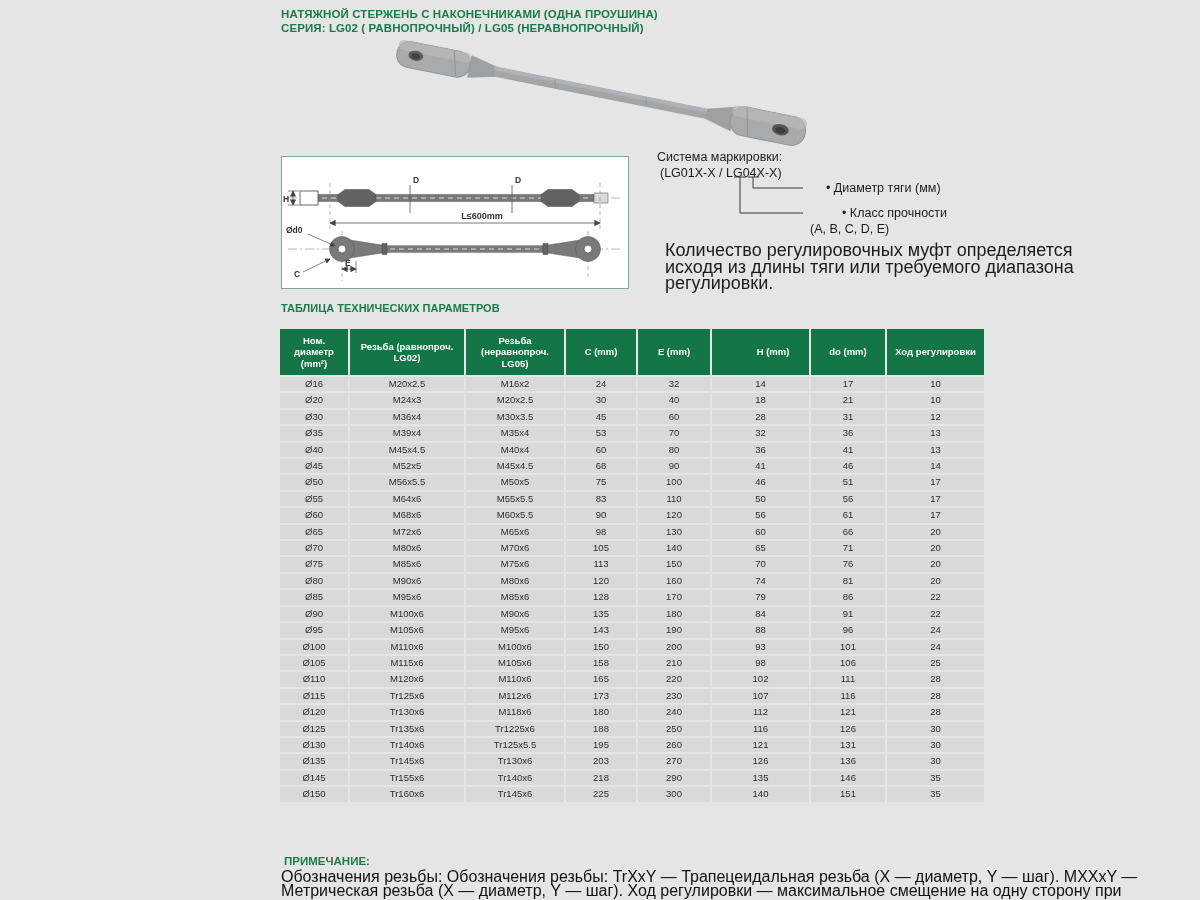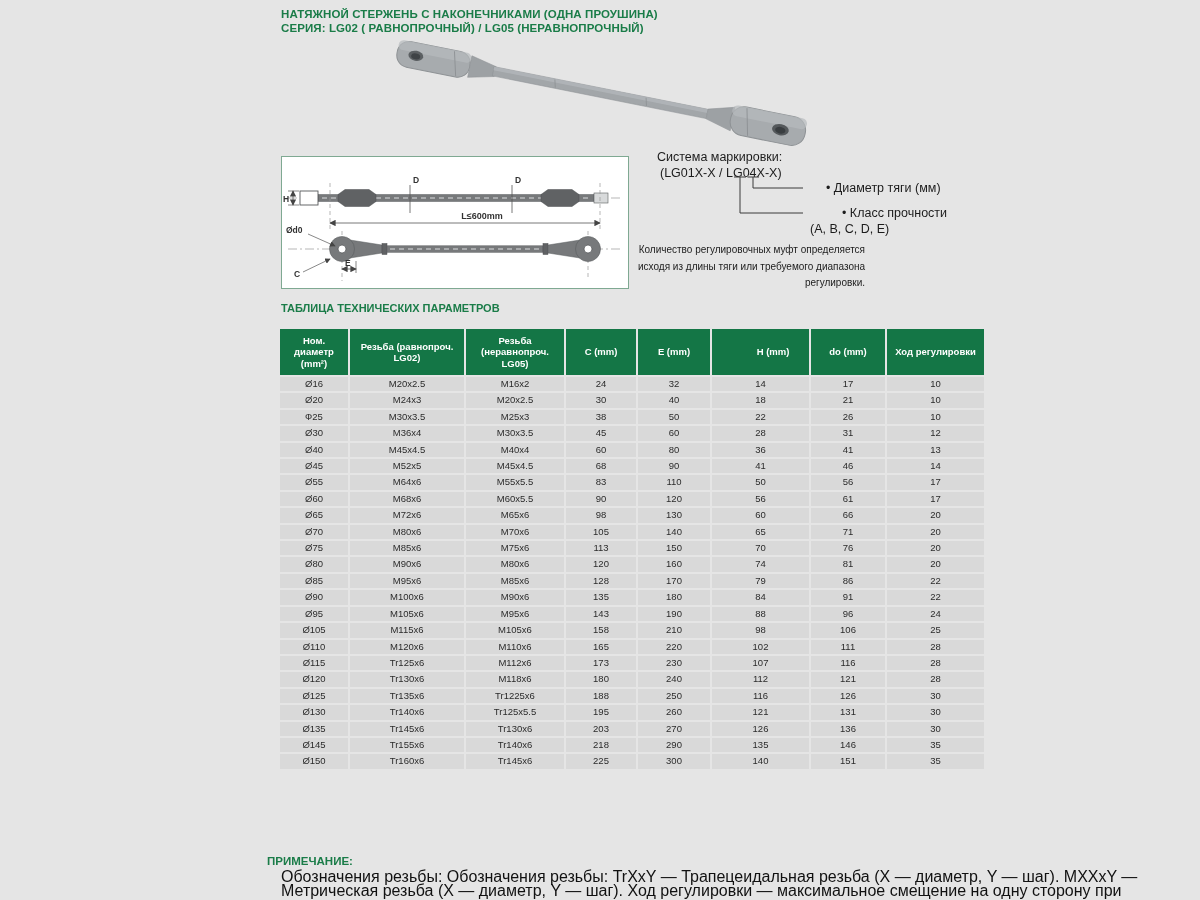--- a/index.html
+++ b/index.html
@@ -20,21 +20,21 @@
   .dim-label{font-family:"Liberation Sans",sans-serif;font-size:8.5px;font-weight:bold;fill:#333;}
   .dim-label-big{font-family:"Liberation Sans",sans-serif;font-size:9px;font-weight:bold;fill:#333;}
 
   
   .mk-title{position:absolute;left:657px;top:150px;font-size:12.5px;color:#1c1c1c;}
   .mk-code{position:absolute;left:660px;top:166px;font-size:12.5px;color:#1c1c1c;}
   .mk-connector{position:absolute;left:655px;top:172px;}
   .mk-callout1{position:absolute;left:826px;top:181px;font-size:12.5px;color:#1c1c1c;}
   .mk-callout2{position:absolute;left:806px;top:206px;font-size:12.5px;color:#1c1c1c;margin-left:36px;}
   .mk-callout2-sub{position:absolute;left:810px;top:222px;font-size:12.5px;color:#1c1c1c;}
-  .mk-note{position:absolute;left:638px;top:242px;font-size:10px;line-height:16.5px;color:#1c1c1c;text-align:right;}
+  .mk-note{position:absolute;left:665px;top:242px;font-size:18px;line-height:16.5px;color:#1c1c1c;}
 
   
   .table-title{position:absolute;left:281px;top:302px;color:#1a7c48;font-weight:bold;font-size:11px;}
   table.params{position:absolute;left:278px;top:327px;border-collapse:separate;
                border-spacing:2px;table-layout:fixed;width:637px;}
   table.params th{background:#147646;color:#fff;font-weight:bold;font-size:9.5px;
                   line-height:11.5px;text-align:center;vertical-align:middle;
                   height:44px;padding:1px 3px;}
   table.params td{background:#d9d9d9;color:#2b2b2b;font-size:9.5px;line-height:14.4px;
                   text-align:center;vertical-align:middle;height:14.4px;padding:0 2px;
@@ -42,21 +42,21 @@
   table.params th:nth-child(1){width:62px;margin-top:28px;}
   table.params th:nth-child(2){width:108px;}
   table.params th:nth-child(3){width:92px;}
   table.params th:nth-child(4){width:64px;}
   table.params th:nth-child(5){width:66px;}
   table.params th:nth-child(6){width:66px;padding-left:28px;}
   table.params th:nth-child(7){width:68px;}
   table.params th:nth-child(8){width:91px;}
 
   
-  .note-title{position:absolute;left:267px;top:855px;color:#1a7c48;font-weight:bold;font-size:11.5px;}
+  .note-title{position:absolute;left:284px;top:855px;color:#1a7c48;font-weight:bold;font-size:11.5px;}
   .note-text{position:absolute;left:281px;top:870px;font-size:16px;line-height:13.5px;color:#111;}
 </style>
 </head>
 <body>
 
 <div class="page">
 
   <div class="doc-title">
     <div>НАТЯЖНОЙ СТЕРЖЕНЬ С НАКОНЕЧНИКАМИ (ОДНА ПРОУШИНА)</div>
     <div>СЕРИЯ: LG02 ( РАВНОПРОЧНЫЙ) / LG05 (НЕРАВНОПРОЧНЫЙ)</div>
@@ -188,60 +188,70 @@
           <td>Ø20</td>
           <td>M24x3</td>
           <td>M20x2.5</td>
           <td>30</td>
           <td>40</td>
           <td>18</td>
           <td>21</td>
           <td>10</td>
         </tr>
         <tr>
-          <td>Ф25</td>
-          <td>M30x3.5</td>
-          <td>M25x3</td>
-          <td>38</td>
-          <td>50</td>
-          <td>22</td>
-          <td>26</td>
-          <td>10</td>
-        </tr>
-        <tr>
           <td>Ø30</td>
           <td>M36x4</td>
           <td>M30x3.5</td>
           <td>45</td>
           <td>60</td>
           <td>28</td>
           <td>31</td>
           <td>12</td>
         </tr>
         <tr>
+          <td>Ø35</td>
+          <td>M39x4</td>
+          <td>M35x4</td>
+          <td>53</td>
+          <td>70</td>
+          <td>32</td>
+          <td>36</td>
+          <td>13</td>
+        </tr>
+        <tr>
           <td>Ø40</td>
           <td>M45x4.5</td>
           <td>M40x4</td>
           <td>60</td>
           <td>80</td>
           <td>36</td>
           <td>41</td>
           <td>13</td>
         </tr>
         <tr>
           <td>Ø45</td>
           <td>M52x5</td>
           <td>M45x4.5</td>
           <td>68</td>
           <td>90</td>
           <td>41</td>
           <td>46</td>
           <td>14</td>
         </tr>
         <tr>
+          <td>Ø50</td>
+          <td>M56x5.5</td>
+          <td>M50x5</td>
+          <td>75</td>
+          <td>100</td>
+          <td>46</td>
+          <td>51</td>
+          <td>17</td>
+        </tr>
+        <tr>
           <td>Ø55</td>
           <td>M64x6</td>
           <td>M55x5.5</td>
           <td>83</td>
           <td>110</td>
           <td>50</td>
           <td>56</td>
           <td>17</td>
         </tr>
         <tr>
@@ -318,20 +328,30 @@
           <td>Ø95</td>
           <td>M105x6</td>
           <td>M95x6</td>
           <td>143</td>
           <td>190</td>
           <td>88</td>
           <td>96</td>
           <td>24</td>
         </tr>
         <tr>
+          <td>Ø100</td>
+          <td>M110x6</td>
+          <td>M100x6</td>
+          <td>150</td>
+          <td>200</td>
+          <td>93</td>
+          <td>101</td>
+          <td>24</td>
+        </tr>
+        <tr>
           <td>Ø105</td>
           <td>M115x6</td>
           <td>M105x6</td>
           <td>158</td>
           <td>210</td>
           <td>98</td>
           <td>106</td>
           <td>25</td>
         </tr>
         <tr>

